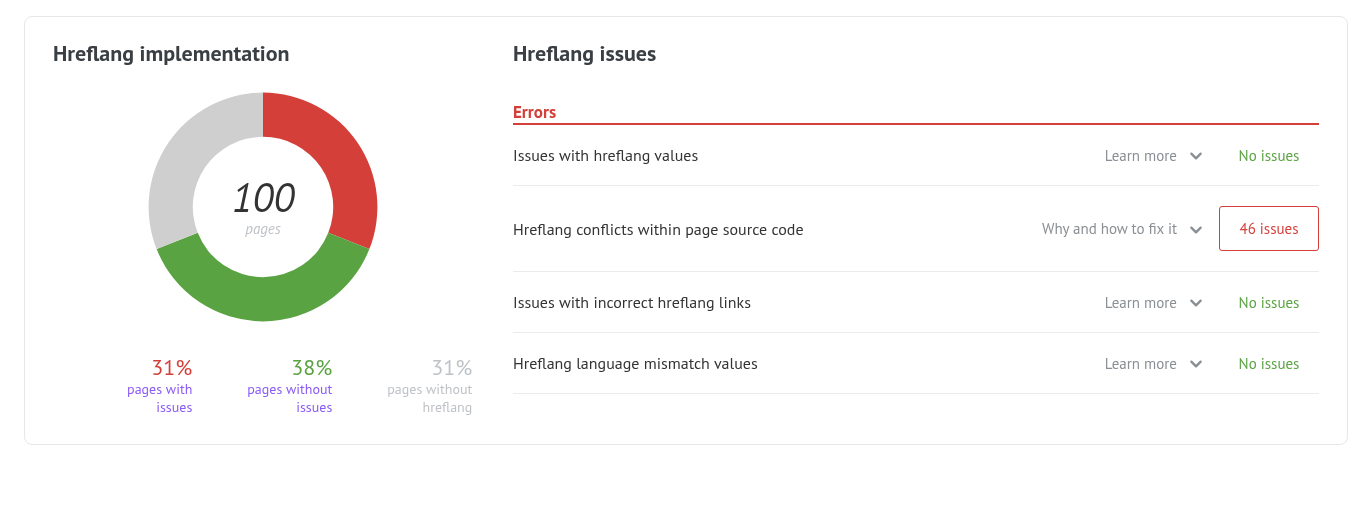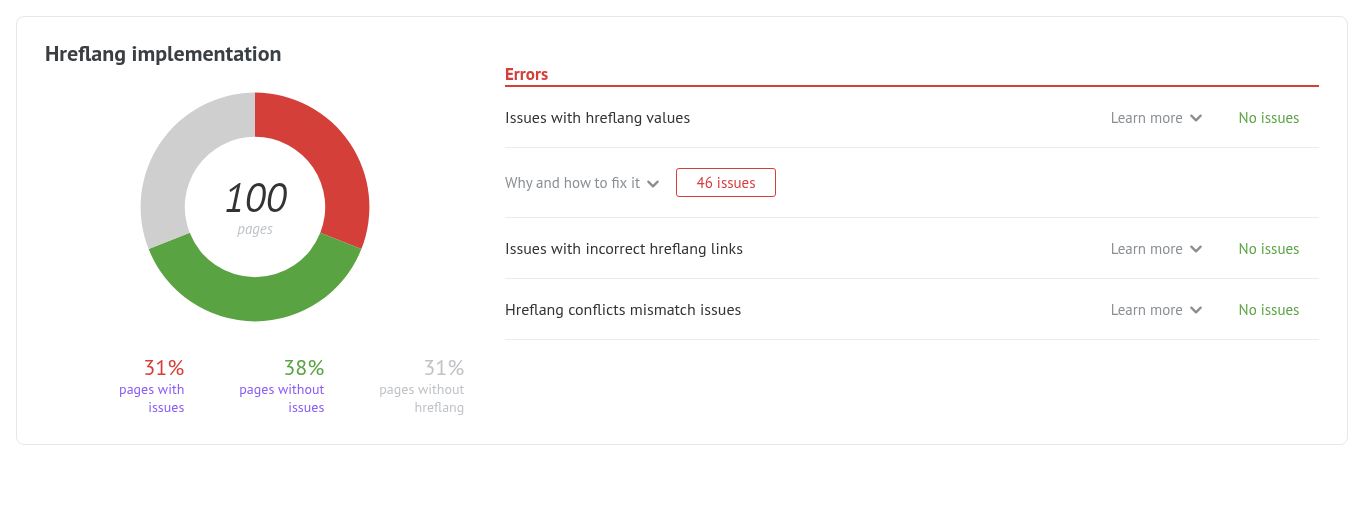--- a/index.html
+++ b/index.html
@@ -20,20 +20,21 @@
     font-family:"PT Sans","Segoe UI",Arial,sans-serif;
     color:var(--text);
     background:#fff;
   }
   .card{
     border:1px solid var(--border);
     border-radius:8px;
     padding:22px 28px 28px 28px;
     display:flex;
     gap:40px;
+    margin-left:8px;
   }
   .left{
     width:420px;
     flex:0 0 420px;
   }
   .right{
     flex:1 1 auto;
     min-width:0;
   }
   h2{
@@ -108,42 +109,42 @@
     border-bottom:1px solid var(--div);
   }
   .row .name{
     flex:1 1 auto;
     font-size:16px;
     color:#333;
   }
   .row .hint{
     display:inline-flex;
     align-items:center;
-    gap:6px;
+    gap:12px;
     font-size:15px;
     color:var(--muted);
     cursor:pointer;
     white-space:nowrap;
   }
   .row .chev{
     width:12px;height:12px;
     display:inline-block;
   }
   .row .chev svg{display:block;}
   .status{
     width:100px;
     text-align:center;
     font-size:15px;
   }
   .status.ok{color:var(--green);}
   .status.bad{
     color:var(--red);
     border:1px solid var(--red);
     border-radius:3px;
-    padding:4px 0;
+    padding:12px 0;
   }
 </style>
 </head>
 <body>
 
 <div class="card">
 
   <div class="left">
     <h2>Hreflang implementation</h2>
 
@@ -169,35 +170,37 @@
           <div class="lbl">pages without<br>issues</div>
         </div>
         <div class="leg grey">
           <div class="pct">31%</div>
           <div class="lbl">pages without<br>hreflang</div>
         </div>
       </div>
   </div>
 
   <div class="right">
+    <h2>Hreflang issues</h2>
     <div id="sections">
         <div class="section-h errors">Errors</div>
         <div class="row">
           <div class="name">Issues with hreflang values</div>
           <div class="hint">
             <span>Learn more</span>
             <span class="chev">
               <svg viewBox="0 0 12 12" width="14" height="14">
                 <path d="M2 4 L6 8 L10 4" fill="none" stroke="#8a8f94" stroke-width="2" stroke-linecap="round" stroke-linejoin="round"></path>
               </svg>
             </span>
           </div>
           <div class="status ok">No issues</div>
         </div>
         <div class="row">
+          <div class="name">Hreflang conflicts within page source code</div>
           <div class="hint">
             <span>Why and how to fix it</span>
             <span class="chev">
               <svg viewBox="0 0 12 12" width="14" height="14">
                 <path d="M2 4 L6 8 L10 4" fill="none" stroke="#8a8f94" stroke-width="2" stroke-linecap="round" stroke-linejoin="round"></path>
               </svg>
             </span>
           </div>
           <div class="status bad">46 issues</div>
         </div>
@@ -207,21 +210,21 @@
             <span>Learn more</span>
             <span class="chev">
               <svg viewBox="0 0 12 12" width="14" height="14">
                 <path d="M2 4 L6 8 L10 4" fill="none" stroke="#8a8f94" stroke-width="2" stroke-linecap="round" stroke-linejoin="round"></path>
               </svg>
             </span>
           </div>
           <div class="status ok">No issues</div>
         </div>
         <div class="row">
-          <div class="name">Hreflang conflicts mismatch issues</div>
+          <div class="name">Hreflang language mismatch values</div>
           <div class="hint">
             <span>Learn more</span>
             <span class="chev">
               <svg viewBox="0 0 12 12" width="14" height="14">
                 <path d="M2 4 L6 8 L10 4" fill="none" stroke="#8a8f94" stroke-width="2" stroke-linecap="round" stroke-linejoin="round"></path>
               </svg>
             </span>
           </div>
           <div class="status ok">No issues</div>
         </div>

